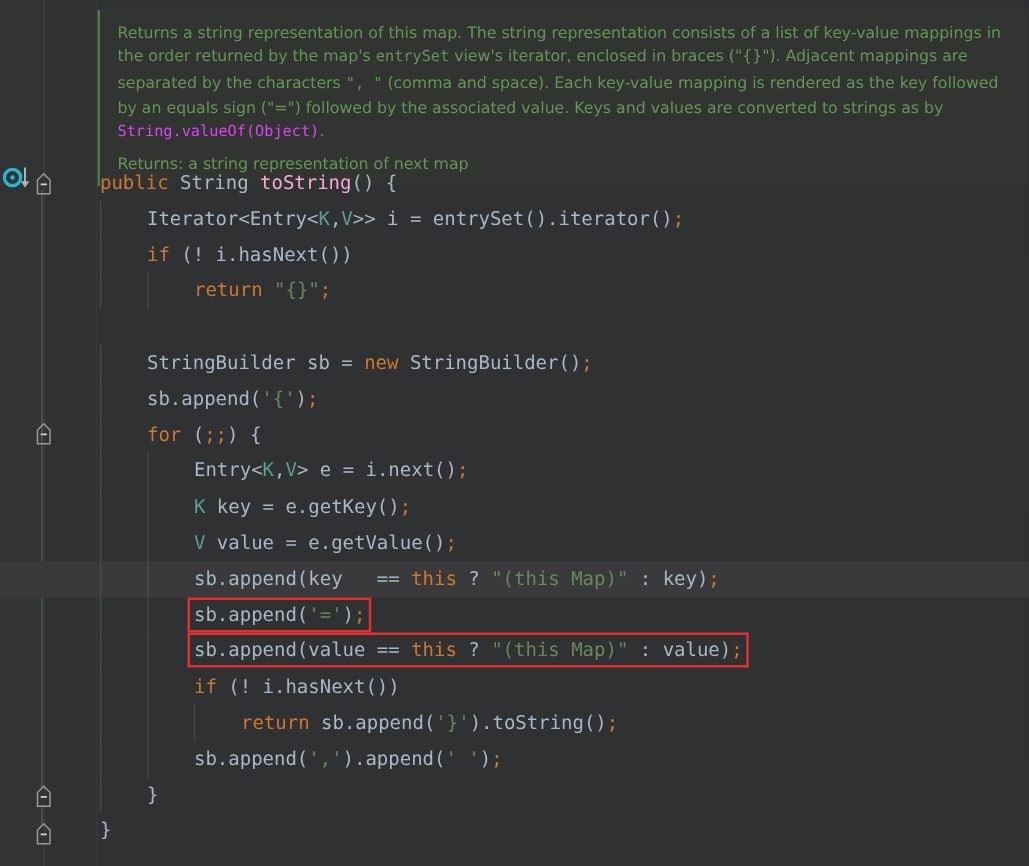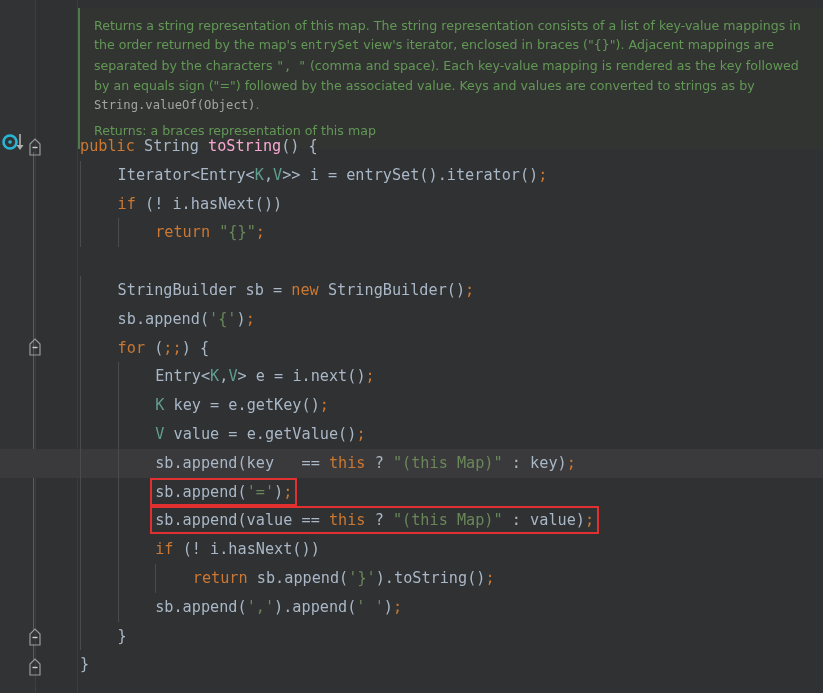--- a/index.html
+++ b/index.html
@@ -73,21 +73,21 @@
   .javadoc p { margin: 0; }
   .javadoc .ret { margin-top: 6px; }
   .javadoc code {
     font-family: "DejaVu Sans Mono", monospace;
     font-size: 12.2px;
     color: #629755;
   }
   .javadoc a.link {
     font-family: "DejaVu Sans Mono", monospace;
     font-size: 12.2px;
-    color: #a3a3a3;
+    color: #d946ef;
     text-decoration: none;
   }
 
   
   .code {
     position: absolute;
     left: 78px; top: 132px;
     width: 745px;
     font-family: "DejaVu Sans Mono", monospace;
     font-size: 15.2px;
@@ -178,18 +178,18 @@
   </span>
   <span class="gutter-icon fold-marker" style="top:658px;">
     <svg width="16" height="18" viewBox="0 0 16 18">
       <path d="M3 17 L3 6 L8 1 L13 6 L13 17 Z" fill="none" stroke="#9a9a9a" stroke-width="1.2"></path>
       <line x1="5.5" y1="9.5" x2="10.5" y2="9.5" stroke="#d0d0d0" stroke-width="1.4"></line>
     </svg>
   </span>
 
   <div class="javadoc">
     <p id="jd-body"><span>Returns a string representation of this map. The string representation consists of a list of key-value mappings in the order returned by the map's </span><code>entrySet</code><span> view's iterator, enclosed in braces ("{}"). Adjacent mappings are separated by the characters </span><code>", "</code><span> (comma and space). Each key-value mapping is rendered as the key followed by an equals sign ("=") followed by the associated value. Keys and values are converted to strings as by </span><a class="link" href="#">String.valueOf(Object)</a><span>.</span></p>
-    <p class="ret">Returns: a braces representation of this map</p>
+    <p class="ret">Returns: a string representation of next map</p>
   </div>
 
   <div class="code" id="code-content"><div class="line"><span style="display: inline-block; width: 0px;"></span><span class="kw">public</span><span class="txt"> String </span><span class="fn">toString</span><span class="txt">() {</span></div><div class="line"><div class="indent-guide" style="left: 2px; top: 0px; height: 28.8px;"></div><span style="display: inline-block; width: 37.6px;"></span><span class="txt">Iterator&lt;Entry&lt;</span><span class="gen">K</span><span class="txt">,</span><span class="gen">V</span><span class="txt">&gt;&gt; i = entrySet().iterator()</span><span class="sem">;</span></div><div class="line"><div class="indent-guide" style="left: 2px; top: 0px; height: 28.8px;"></div><span style="display: inline-block; width: 37.6px;"></span><span class="kw">if</span><span class="txt"> (! i.hasNext())</span></div><div class="line"><div class="indent-guide" style="left: 2px; top: 0px; height: 28.8px;"></div><div class="indent-guide" style="left: 39.6px; top: 0px; height: 28.8px;"></div><span style="display: inline-block; width: 75.2px;"></span><span class="kw">return</span><span class="txt"> </span><span class="str">"{}"</span><span class="sem">;</span></div><div class="line"><span style="display: inline-block; width: 0px;"></span></div><div class="line"><div class="indent-guide" style="left: 2px; top: 0px; height: 28.8px;"></div><span style="display: inline-block; width: 37.6px;"></span><span class="txt">StringBuilder sb = </span><span class="kw">new</span><span class="txt"> StringBuilder()</span><span class="sem">;</span></div><div class="line"><div class="indent-guide" style="left: 2px; top: 0px; height: 28.8px;"></div><span style="display: inline-block; width: 37.6px;"></span><span class="txt">sb.append(</span><span class="str">'{'</span><span class="txt">)</span><span class="sem">;</span></div><div class="line"><div class="indent-guide" style="left: 2px; top: 0px; height: 28.8px;"></div><span style="display: inline-block; width: 37.6px;"></span><span class="kw">for</span><span class="txt"> (</span><span class="sem">;;</span><span class="txt">) {</span></div><div class="line"><div class="indent-guide" style="left: 2px; top: 0px; height: 28.8px;"></div><div class="indent-guide" style="left: 39.6px; top: 0px; height: 28.8px;"></div><span style="display: inline-block; width: 75.2px;"></span><span class="txt">Entry&lt;</span><span class="gen">K</span><span class="txt">,</span><span class="gen">V</span><span class="txt">&gt; e = i.next()</span><span class="sem">;</span></div><div class="line"><div class="indent-guide" style="left: 2px; top: 0px; height: 28.8px;"></div><div class="indent-guide" style="left: 39.6px; top: 0px; height: 28.8px;"></div><span style="display: inline-block; width: 75.2px;"></span><span class="gen">K</span><span class="txt"> key = e.getKey()</span><span class="sem">;</span></div><div class="line"><div class="indent-guide" style="left: 2px; top: 0px; height: 28.8px;"></div><div class="indent-guide" style="left: 39.6px; top: 0px; height: 28.8px;"></div><span style="display: inline-block; width: 75.2px;"></span><span class="gen">V</span><span class="txt"> value = e.getValue()</span><span class="sem">;</span></div><div class="line current"><div class="indent-guide" style="left: 2px; top: 0px; height: 28.8px;"></div><div class="indent-guide" style="left: 39.6px; top: 0px; height: 28.8px;"></div><span style="display: inline-block; width: 75.2px;"></span><span class="txt">sb.append(key   == </span><span class="kw">this</span><span class="txt"> ? </span><span class="str">"(this Map)"</span><span class="txt"> : key)</span><span class="sem">;</span></div><div class="line"><div class="indent-guide" style="left: 2px; top: 0px; height: 28.8px;"></div><div class="indent-guide" style="left: 39.6px; top: 0px; height: 28.8px;"></div><span style="display: inline-block; width: 75.2px;"></span><span class="boxed" style="border-color: rgb(224, 48, 48);"><span class="txt">sb.append(</span><span class="str">'='</span><span class="txt">)</span><span class="sem">;</span></span></div><div class="line"><div class="indent-guide" style="left: 2px; top: 0px; height: 28.8px;"></div><div class="indent-guide" style="left: 39.6px; top: 0px; height: 28.8px;"></div><span style="display: inline-block; width: 75.2px;"></span><span class="boxed" style="border-color: rgb(224, 48, 48);"><span class="txt">sb.append(value == </span><span class="kw">this</span><span class="txt"> ? </span><span class="str">"(this Map)"</span><span class="txt"> : value)</span><span class="sem">;</span></span></div><div class="line"><div class="indent-guide" style="left: 2px; top: 0px; height: 28.8px;"></div><div class="indent-guide" style="left: 39.6px; top: 0px; height: 28.8px;"></div><span style="display: inline-block; width: 75.2px;"></span><span class="kw">if</span><span class="txt"> (! i.hasNext())</span></div><div class="line"><div class="indent-guide" style="left: 2px; top: 0px; height: 28.8px;"></div><div class="indent-guide" style="left: 39.6px; top: 0px; height: 28.8px;"></div><div class="indent-guide" style="left: 77.2px; top: 0px; height: 28.8px;"></div><span style="display: inline-block; width: 112.8px;"></span><span class="kw">return</span><span class="txt"> sb.append(</span><span class="str">'}'</span><span class="txt">).toString()</span><span class="sem">;</span></div><div class="line"><div class="indent-guide" style="left: 2px; top: 0px; height: 28.8px;"></div><div class="indent-guide" style="left: 39.6px; top: 0px; height: 28.8px;"></div><span style="display: inline-block; width: 75.2px;"></span><span class="txt">sb.append(</span><span class="str">','</span><span class="txt">).append(</span><span class="str">' '</span><span class="txt">)</span><span class="sem">;</span></div><div class="line"><div class="indent-guide" style="left: 2px; top: 0px; height: 28.8px;"></div><span style="display: inline-block; width: 37.6px;"></span><span class="txt">}</span></div><div class="line"><span style="display: inline-block; width: 0px;"></span><span class="txt">}</span></div></div>
 
 </div>
 
 </body></html>

